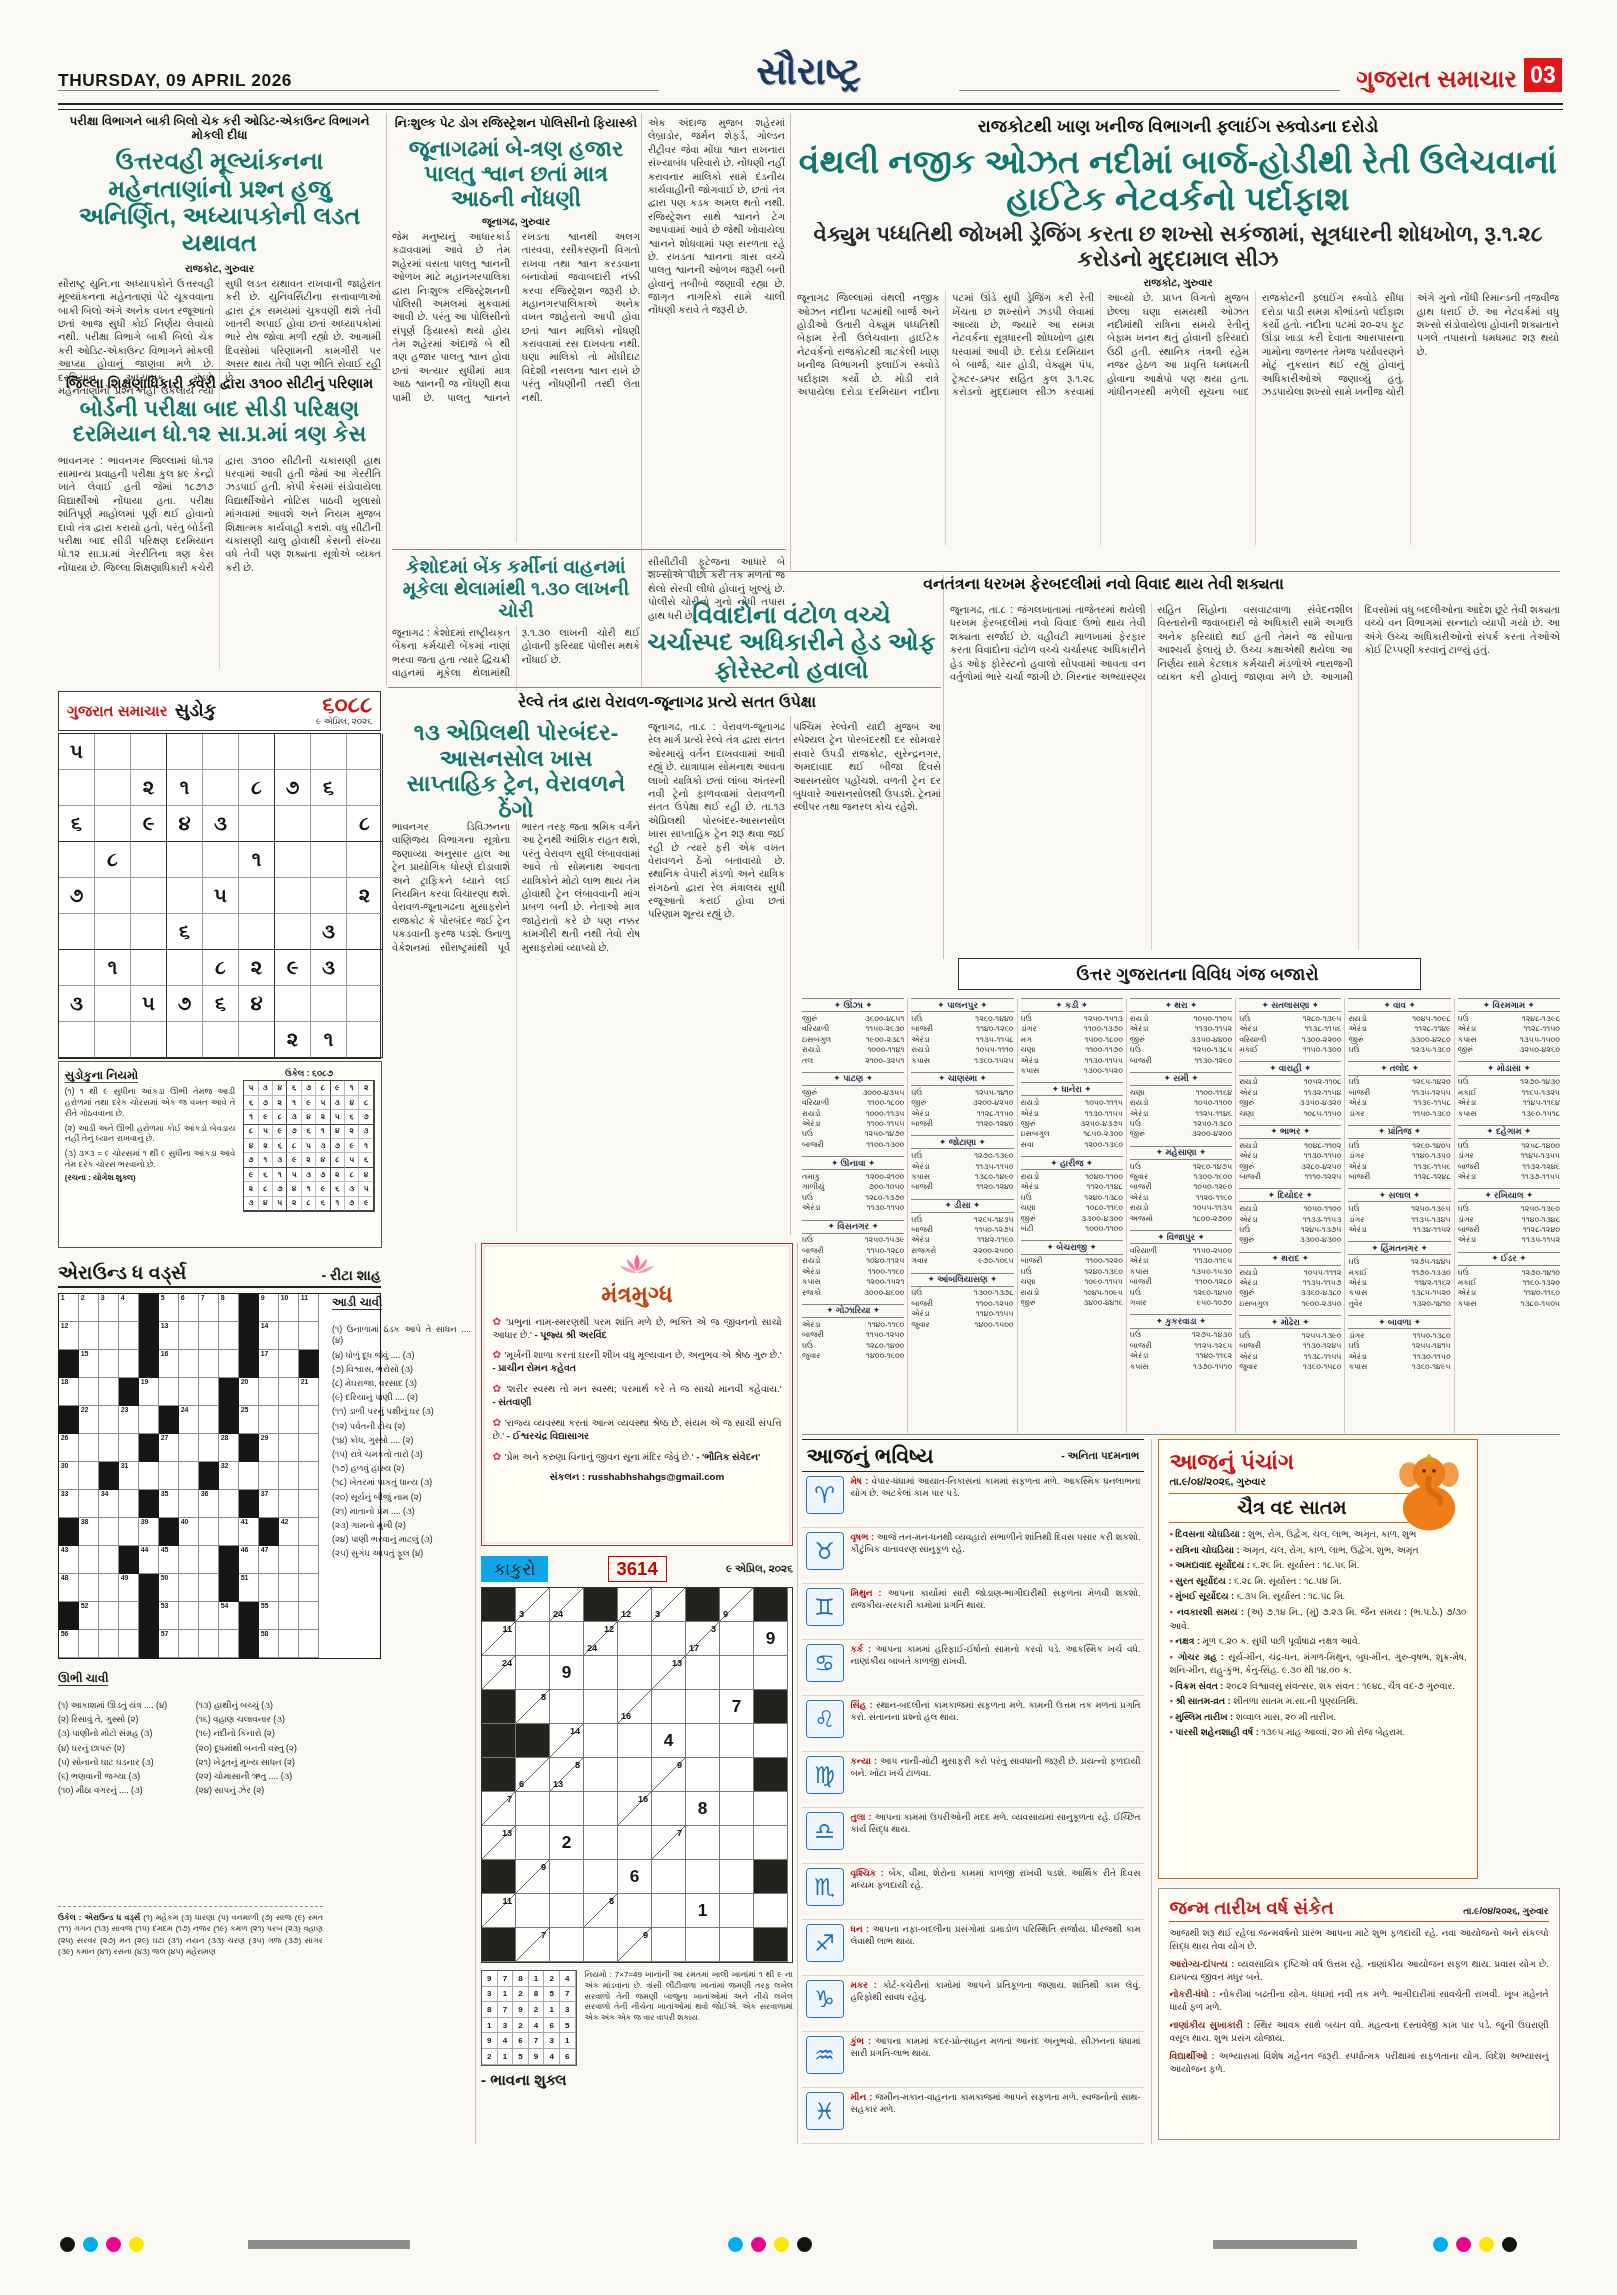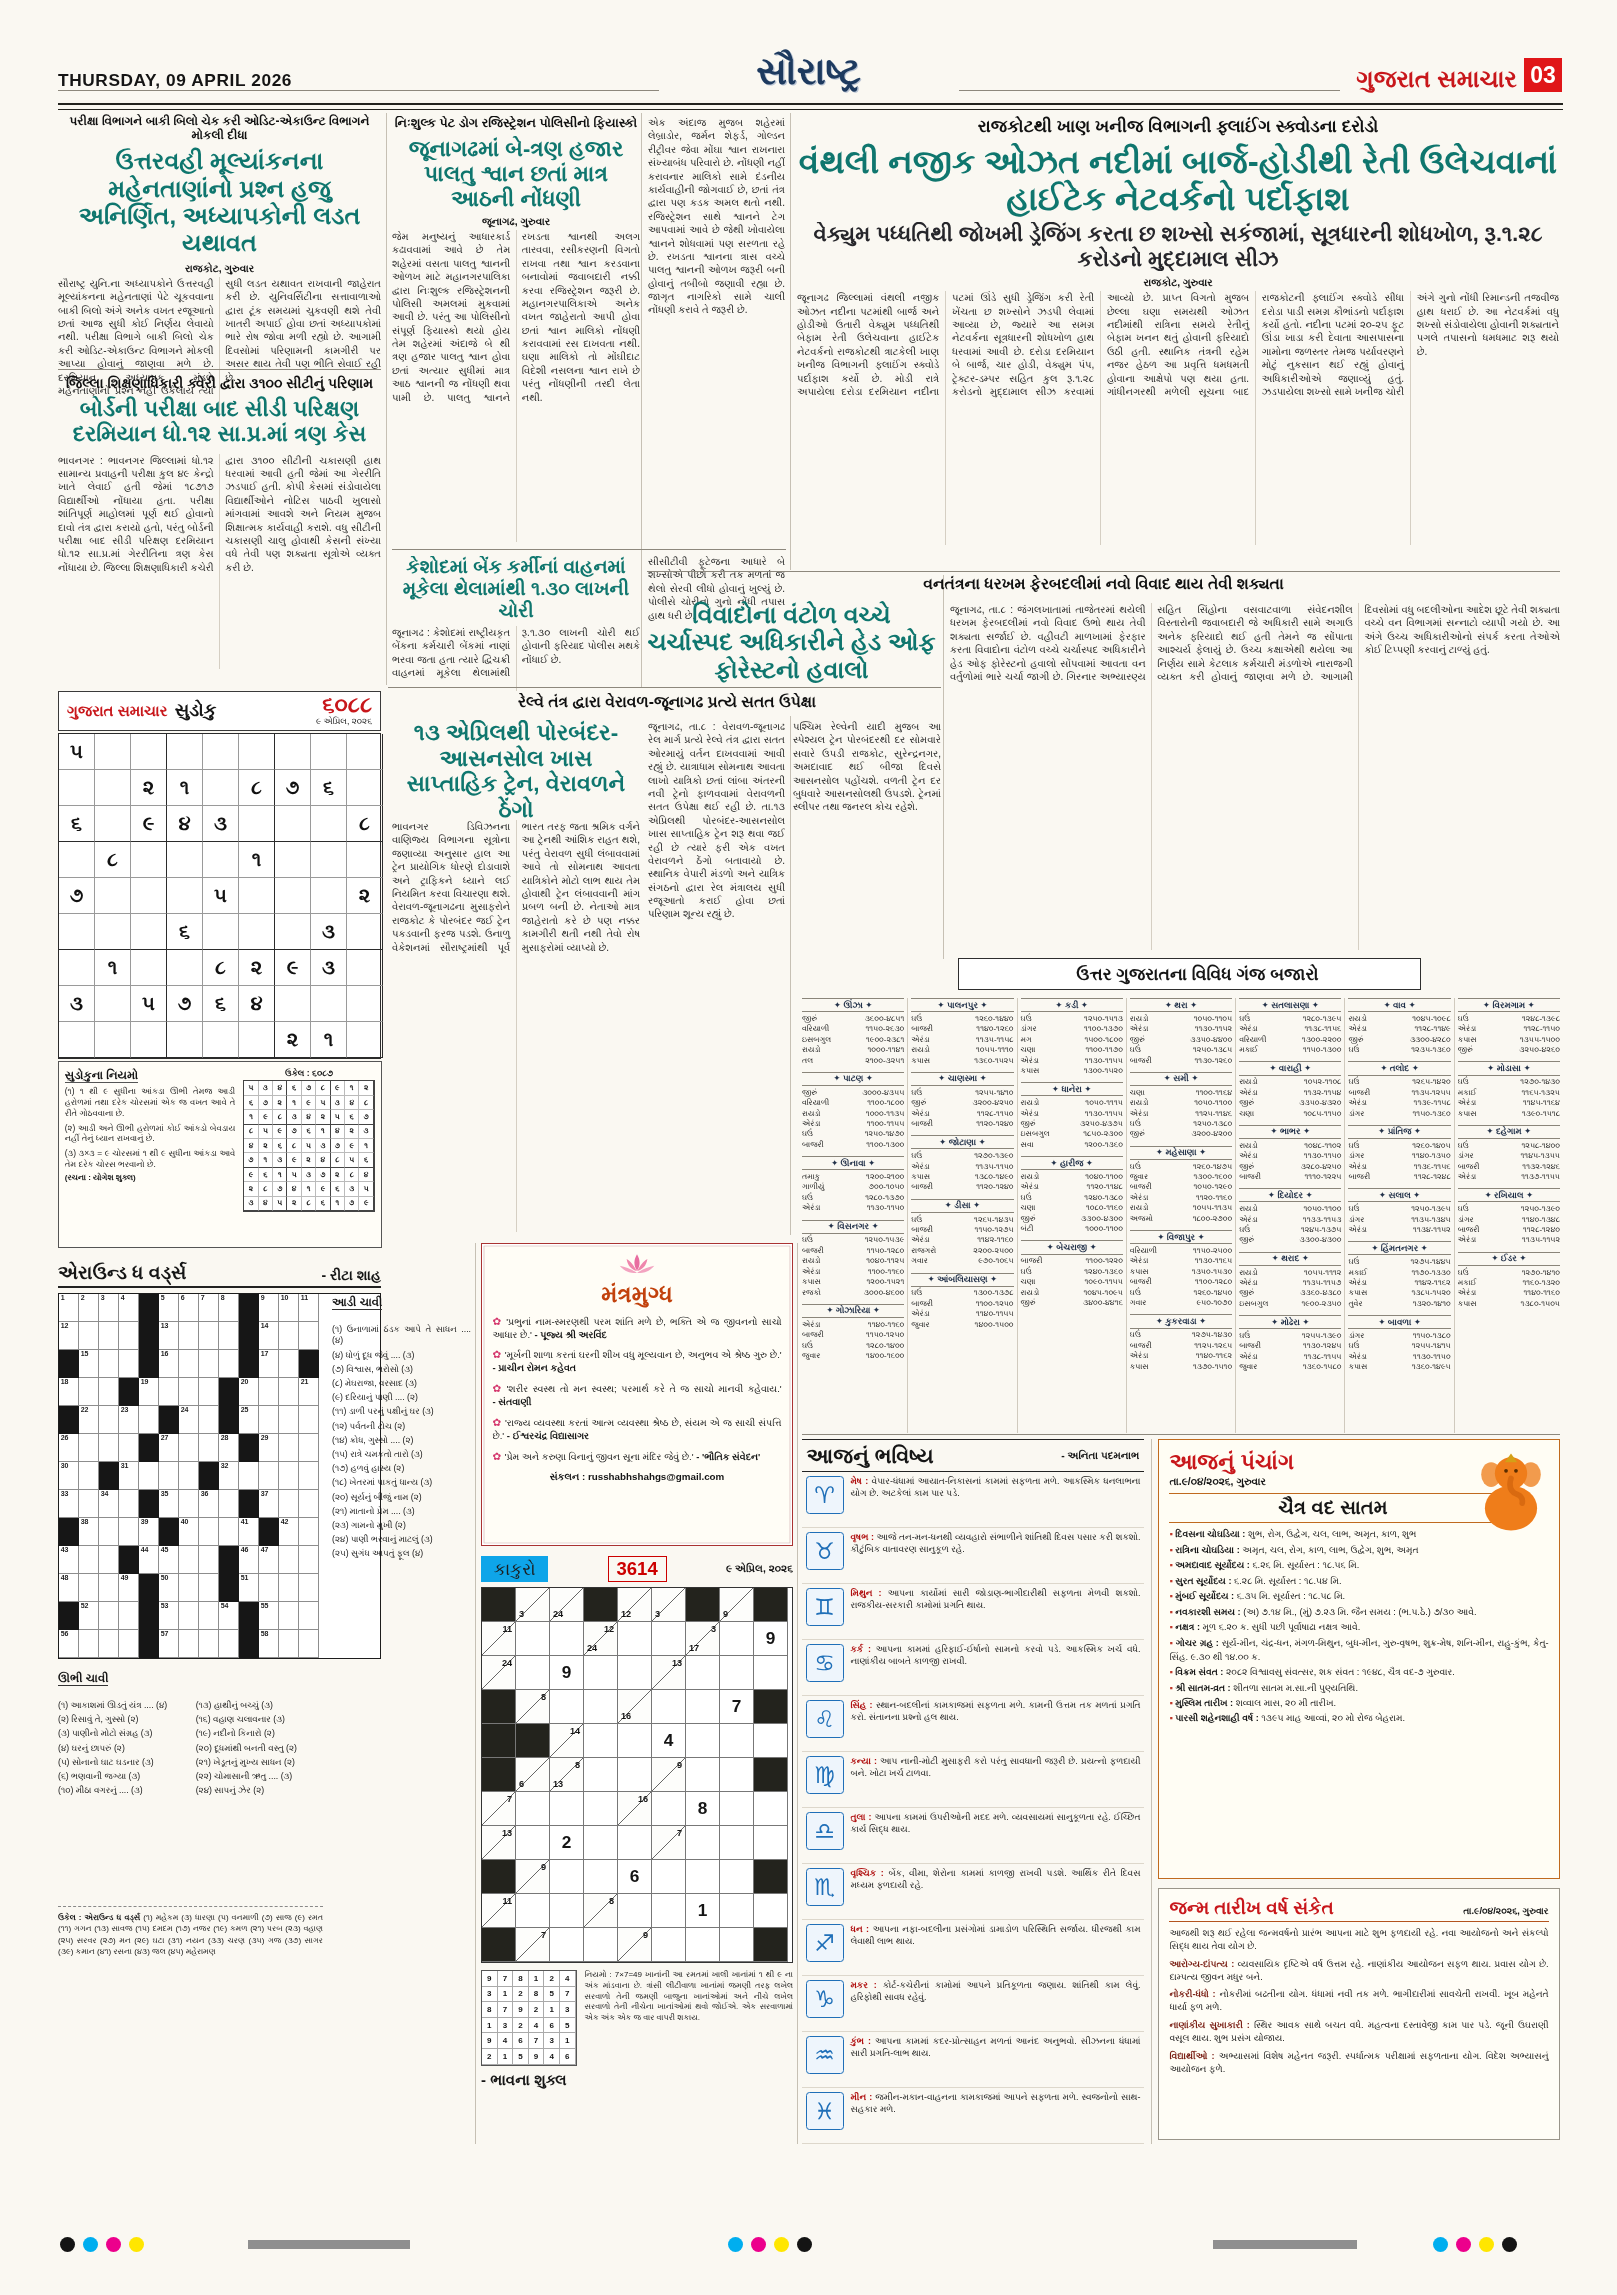--- a/index.html
+++ b/index.html
@@ -1726,21 +1726,21 @@
           <div class="horo-icon">♒</div>
           <div class="horo-text"><span class="horo-sign">કુંભ : </span>આપના કામમાં કદર-પ્રોત્સાહન મળતાં આનંદ અનુભવો. સીઝનના ધંધામાં સારી પ્રગતિ-લાભ થાય.</div>
         </div>
         <div class="horo-row">
           <div class="horo-icon">♓</div>
           <div class="horo-text"><span class="horo-sign">મીન : </span>જમીન-મકાન-વાહનના કામકાજમાં આપને સફળતા મળે. સ્વજનોનો સાથ-સહકાર મળે.</div>
         </div>
       </div>
   </section>
 
-  <section class="abs panchang" style="left:1158px;top:1439px;width:402px;height:440px;">
+  <section class="abs panchang" style="left:1158px;top:1439px;width:320px;height:440px;">
     <div style="position:relative;">
       <div style="color:#c8171b;font-size:22px;font-weight:700;">આજનું પંચાંગ</div>
       <div style="font-size:10.4px;font-weight:700;margin:1.2px 0 2.3px;">તા.૯/૦૪/૨૦૨૬, ગુરુવાર</div>
       <div class="abs" style="right:0;top:-3.5px;">
         <svg width="76" height="87" viewBox="0 0 120 140" aria-hidden="true">
           <ellipse cx="60" cy="100" rx="42" ry="36" fill="#ef7d1a"></ellipse>
           <ellipse cx="28" cy="46" rx="16" ry="20" fill="#f29b4d"></ellipse>
           <ellipse cx="92" cy="46" rx="16" ry="20" fill="#f29b4d"></ellipse>
           <circle cx="60" cy="44" r="26" fill="#ef7d1a"></circle>
           <path d="M60 52 q-6 20 10 26 q10 4 8 14" stroke="#d96a10" stroke-width="9" fill="none" stroke-linecap="round"></path>

